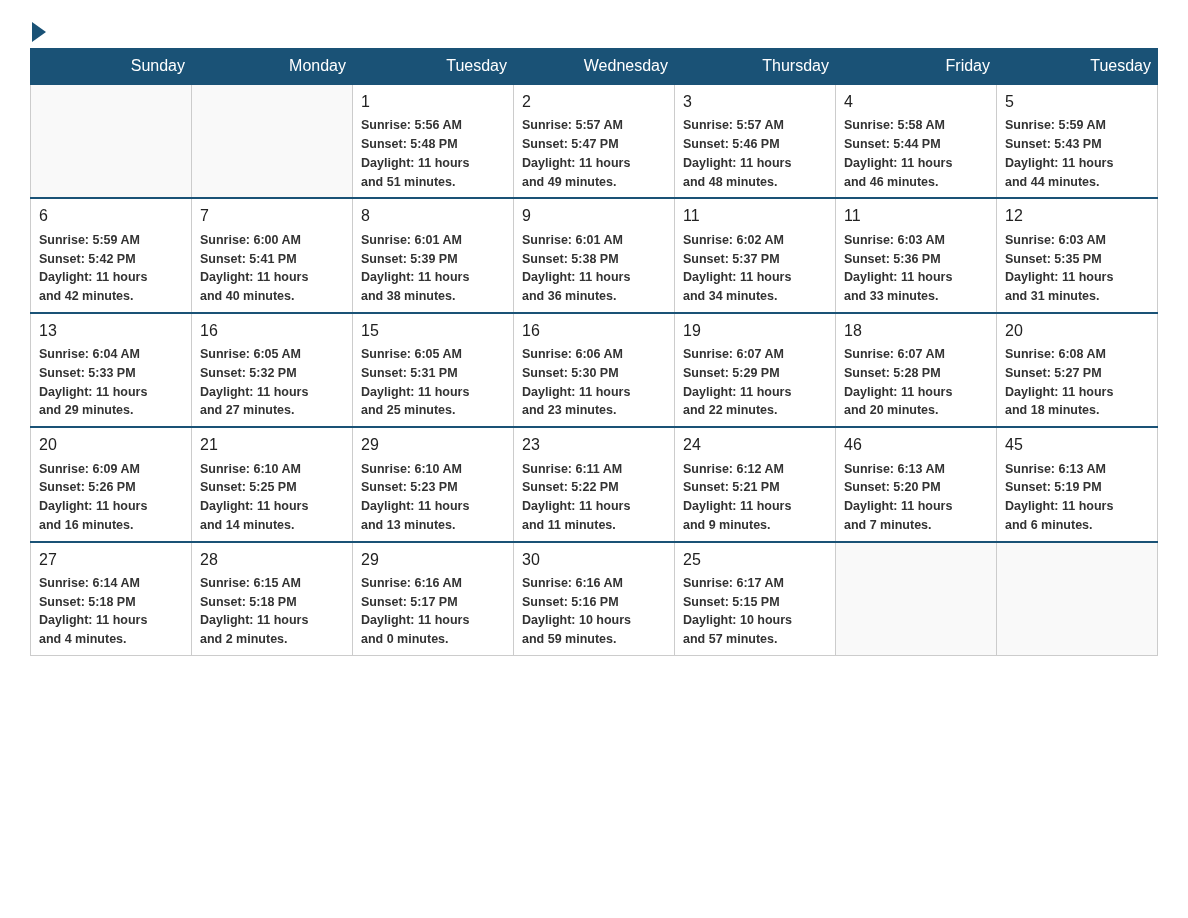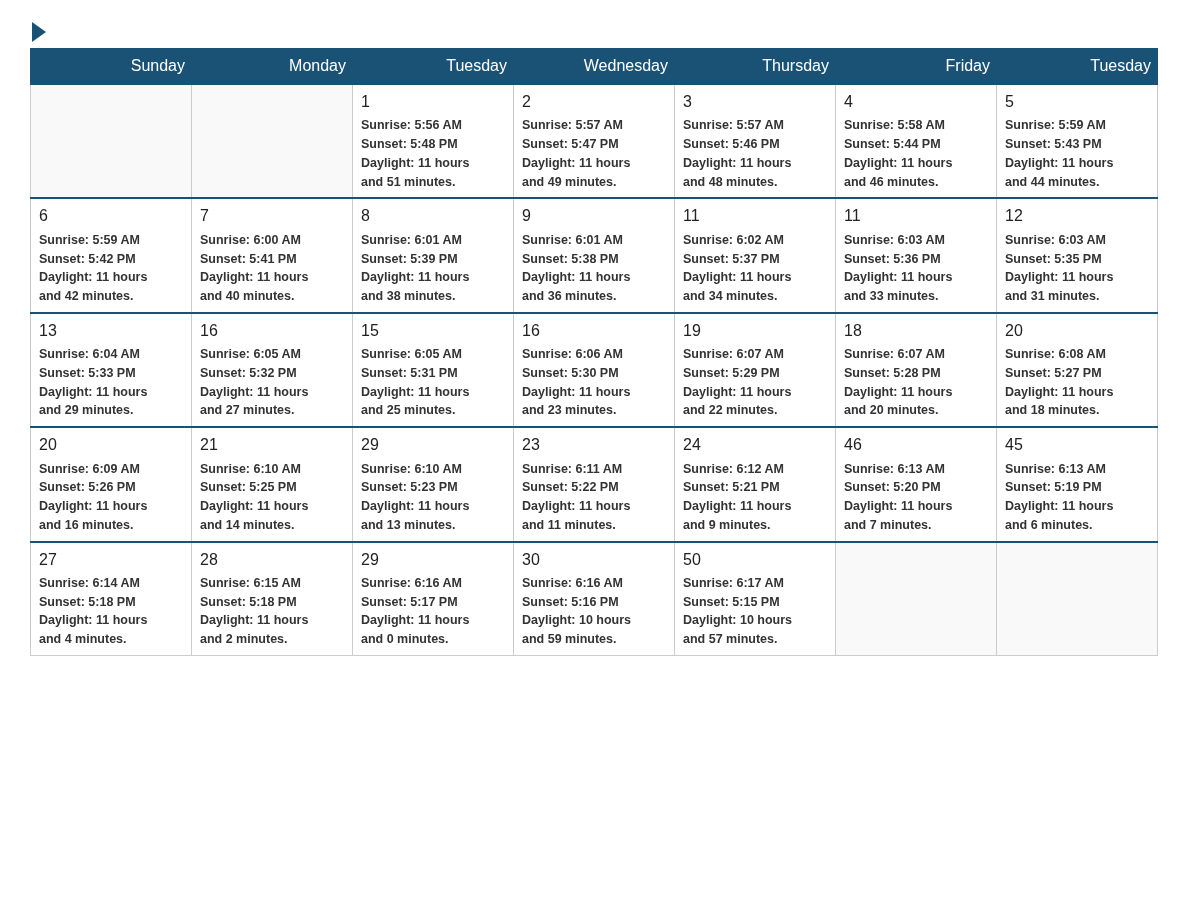--- a/index.html
+++ b/index.html
@@ -258,20 +258,20 @@
         </td>
         <td>
           <span class="day-num">29</span>
           <div class="day-info">Sunrise: 6:16 AM<br>Sunset: 5:17 PM<br>Daylight: 11 hours<br>and 0 minutes.</div>
         </td>
         <td>
           <span class="day-num">30</span>
           <div class="day-info">Sunrise: 6:16 AM<br>Sunset: 5:16 PM<br>Daylight: 10 hours<br>and 59 minutes.</div>
         </td>
         <td>
-          <span class="day-num">50</span>
+          <span class="day-num">25</span>
           <div class="day-info">Sunrise: 6:17 AM<br>Sunset: 5:15 PM<br>Daylight: 10 hours<br>and 57 minutes.</div>
         </td>
         <td class="empty"></td>
         <td class="empty"></td>
       </tr>
     </tbody>
 </table>
 
 </body></html>

